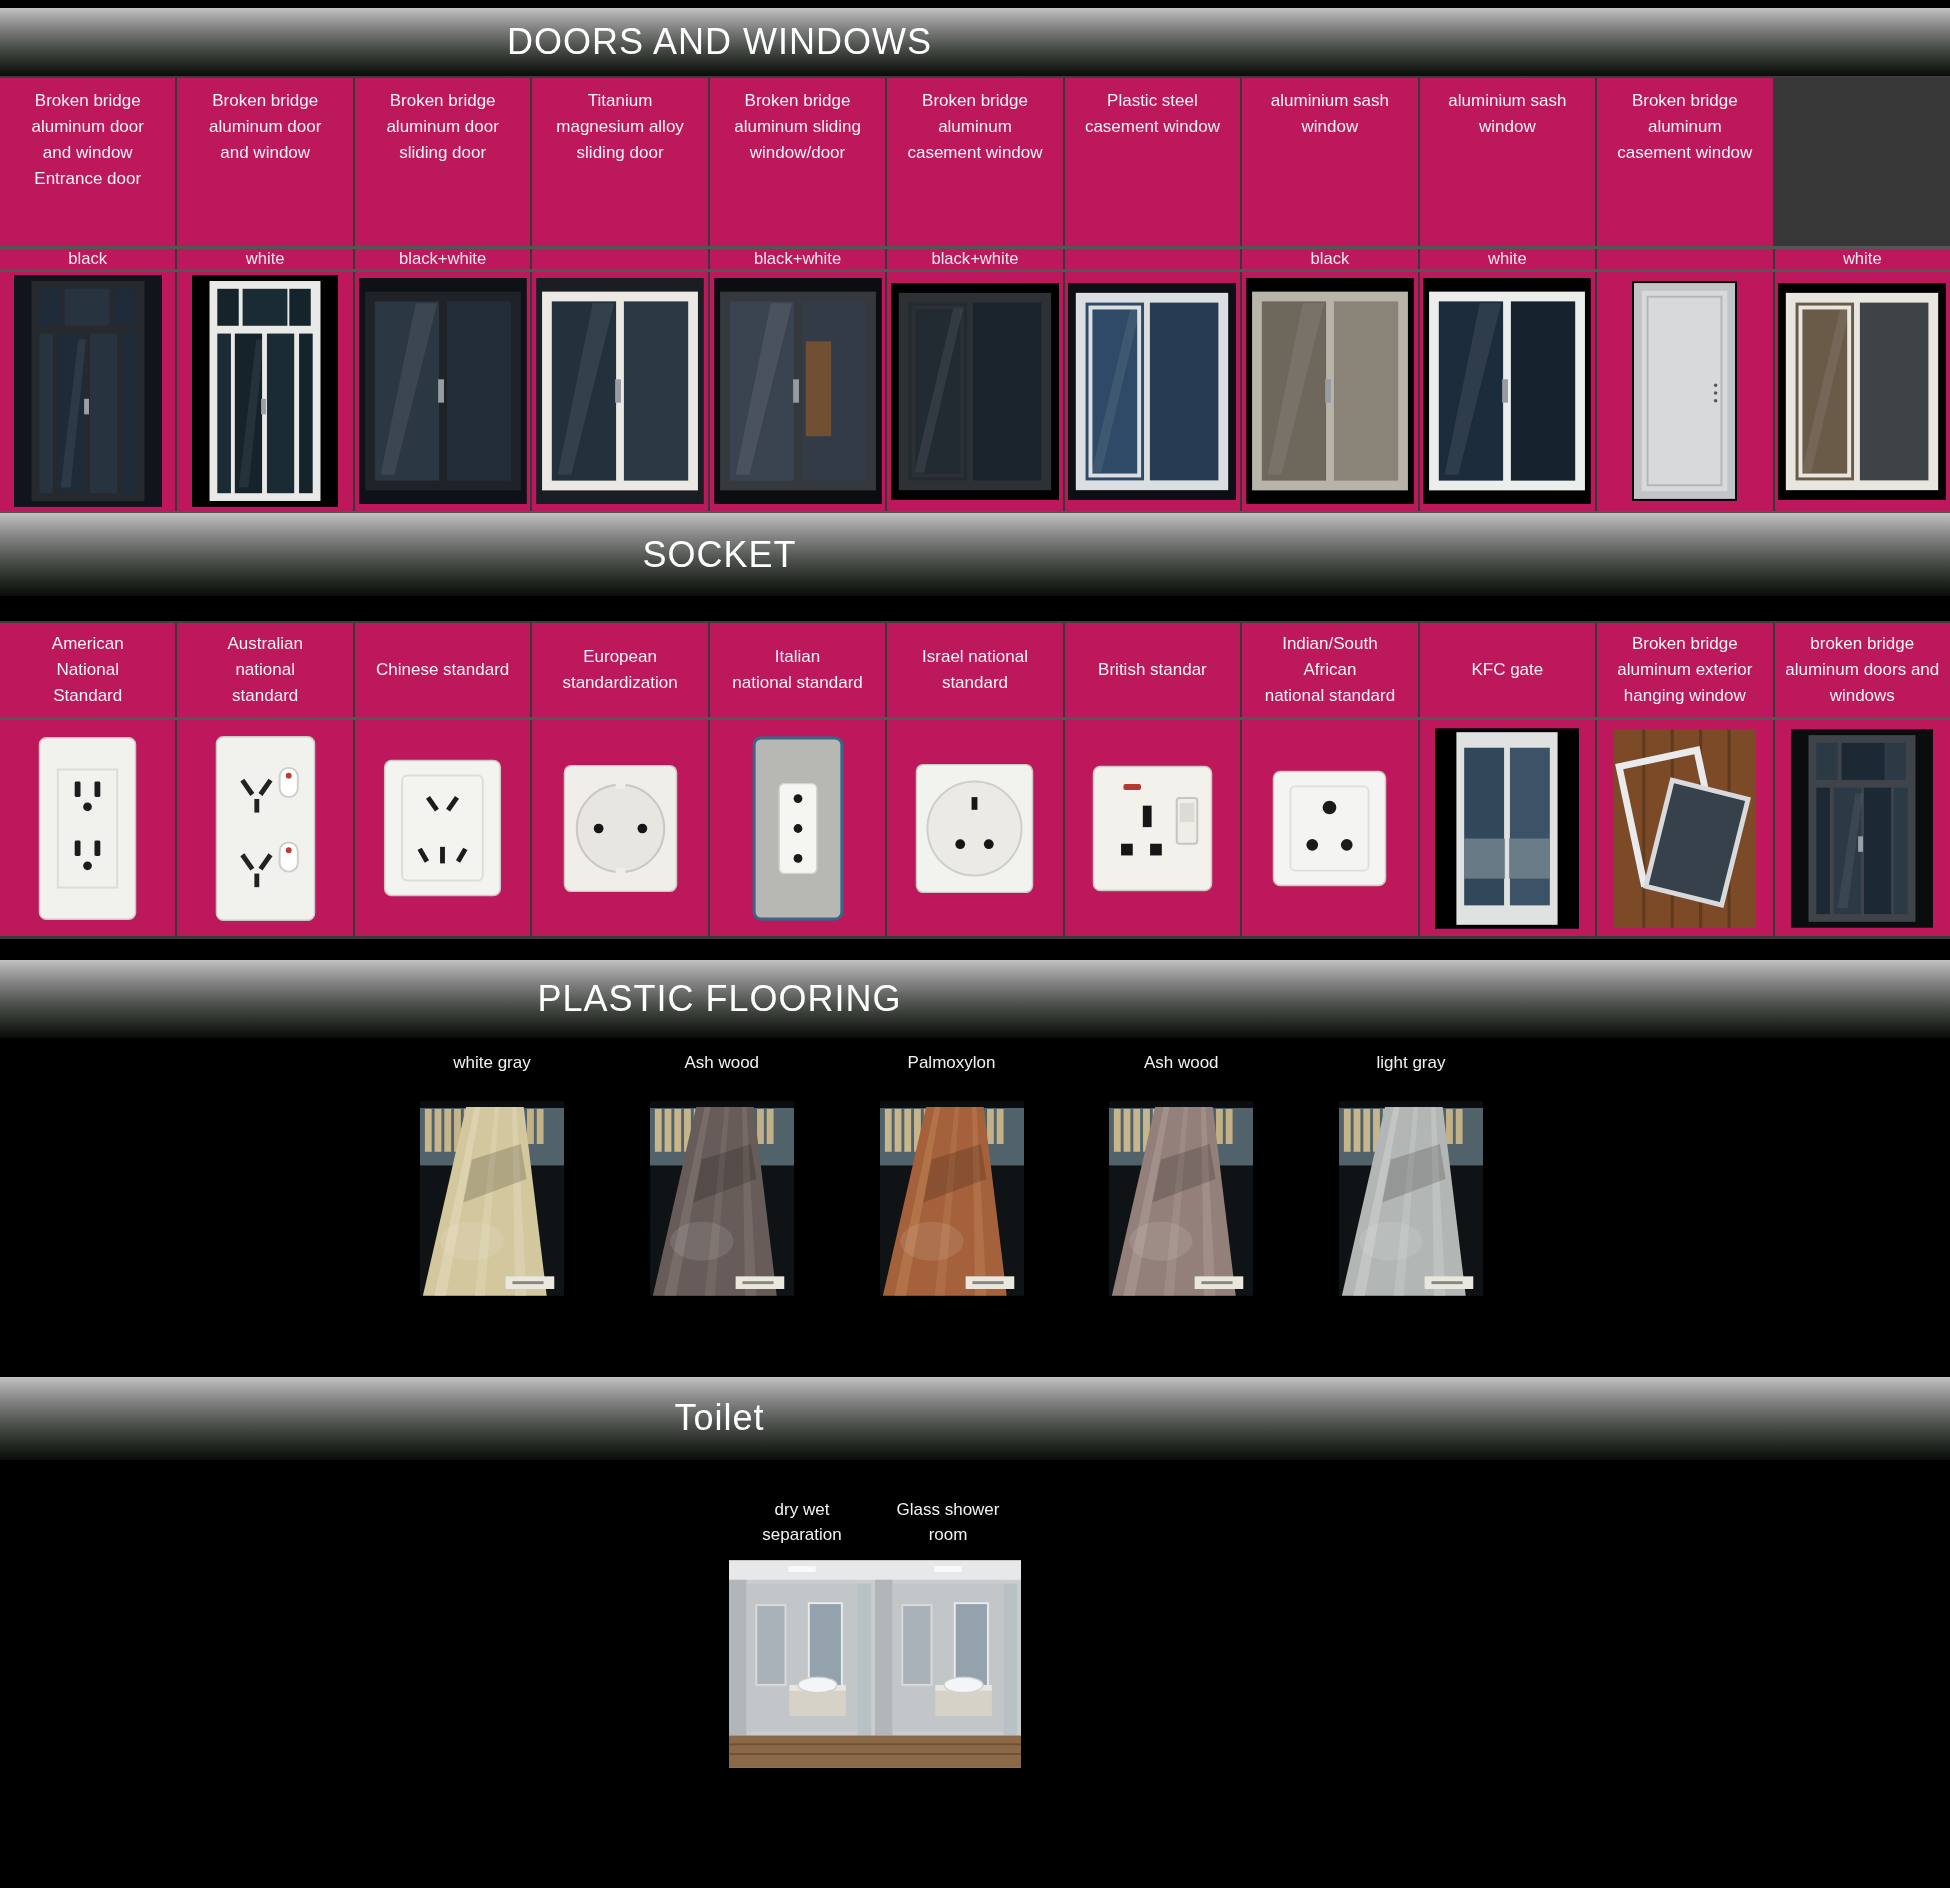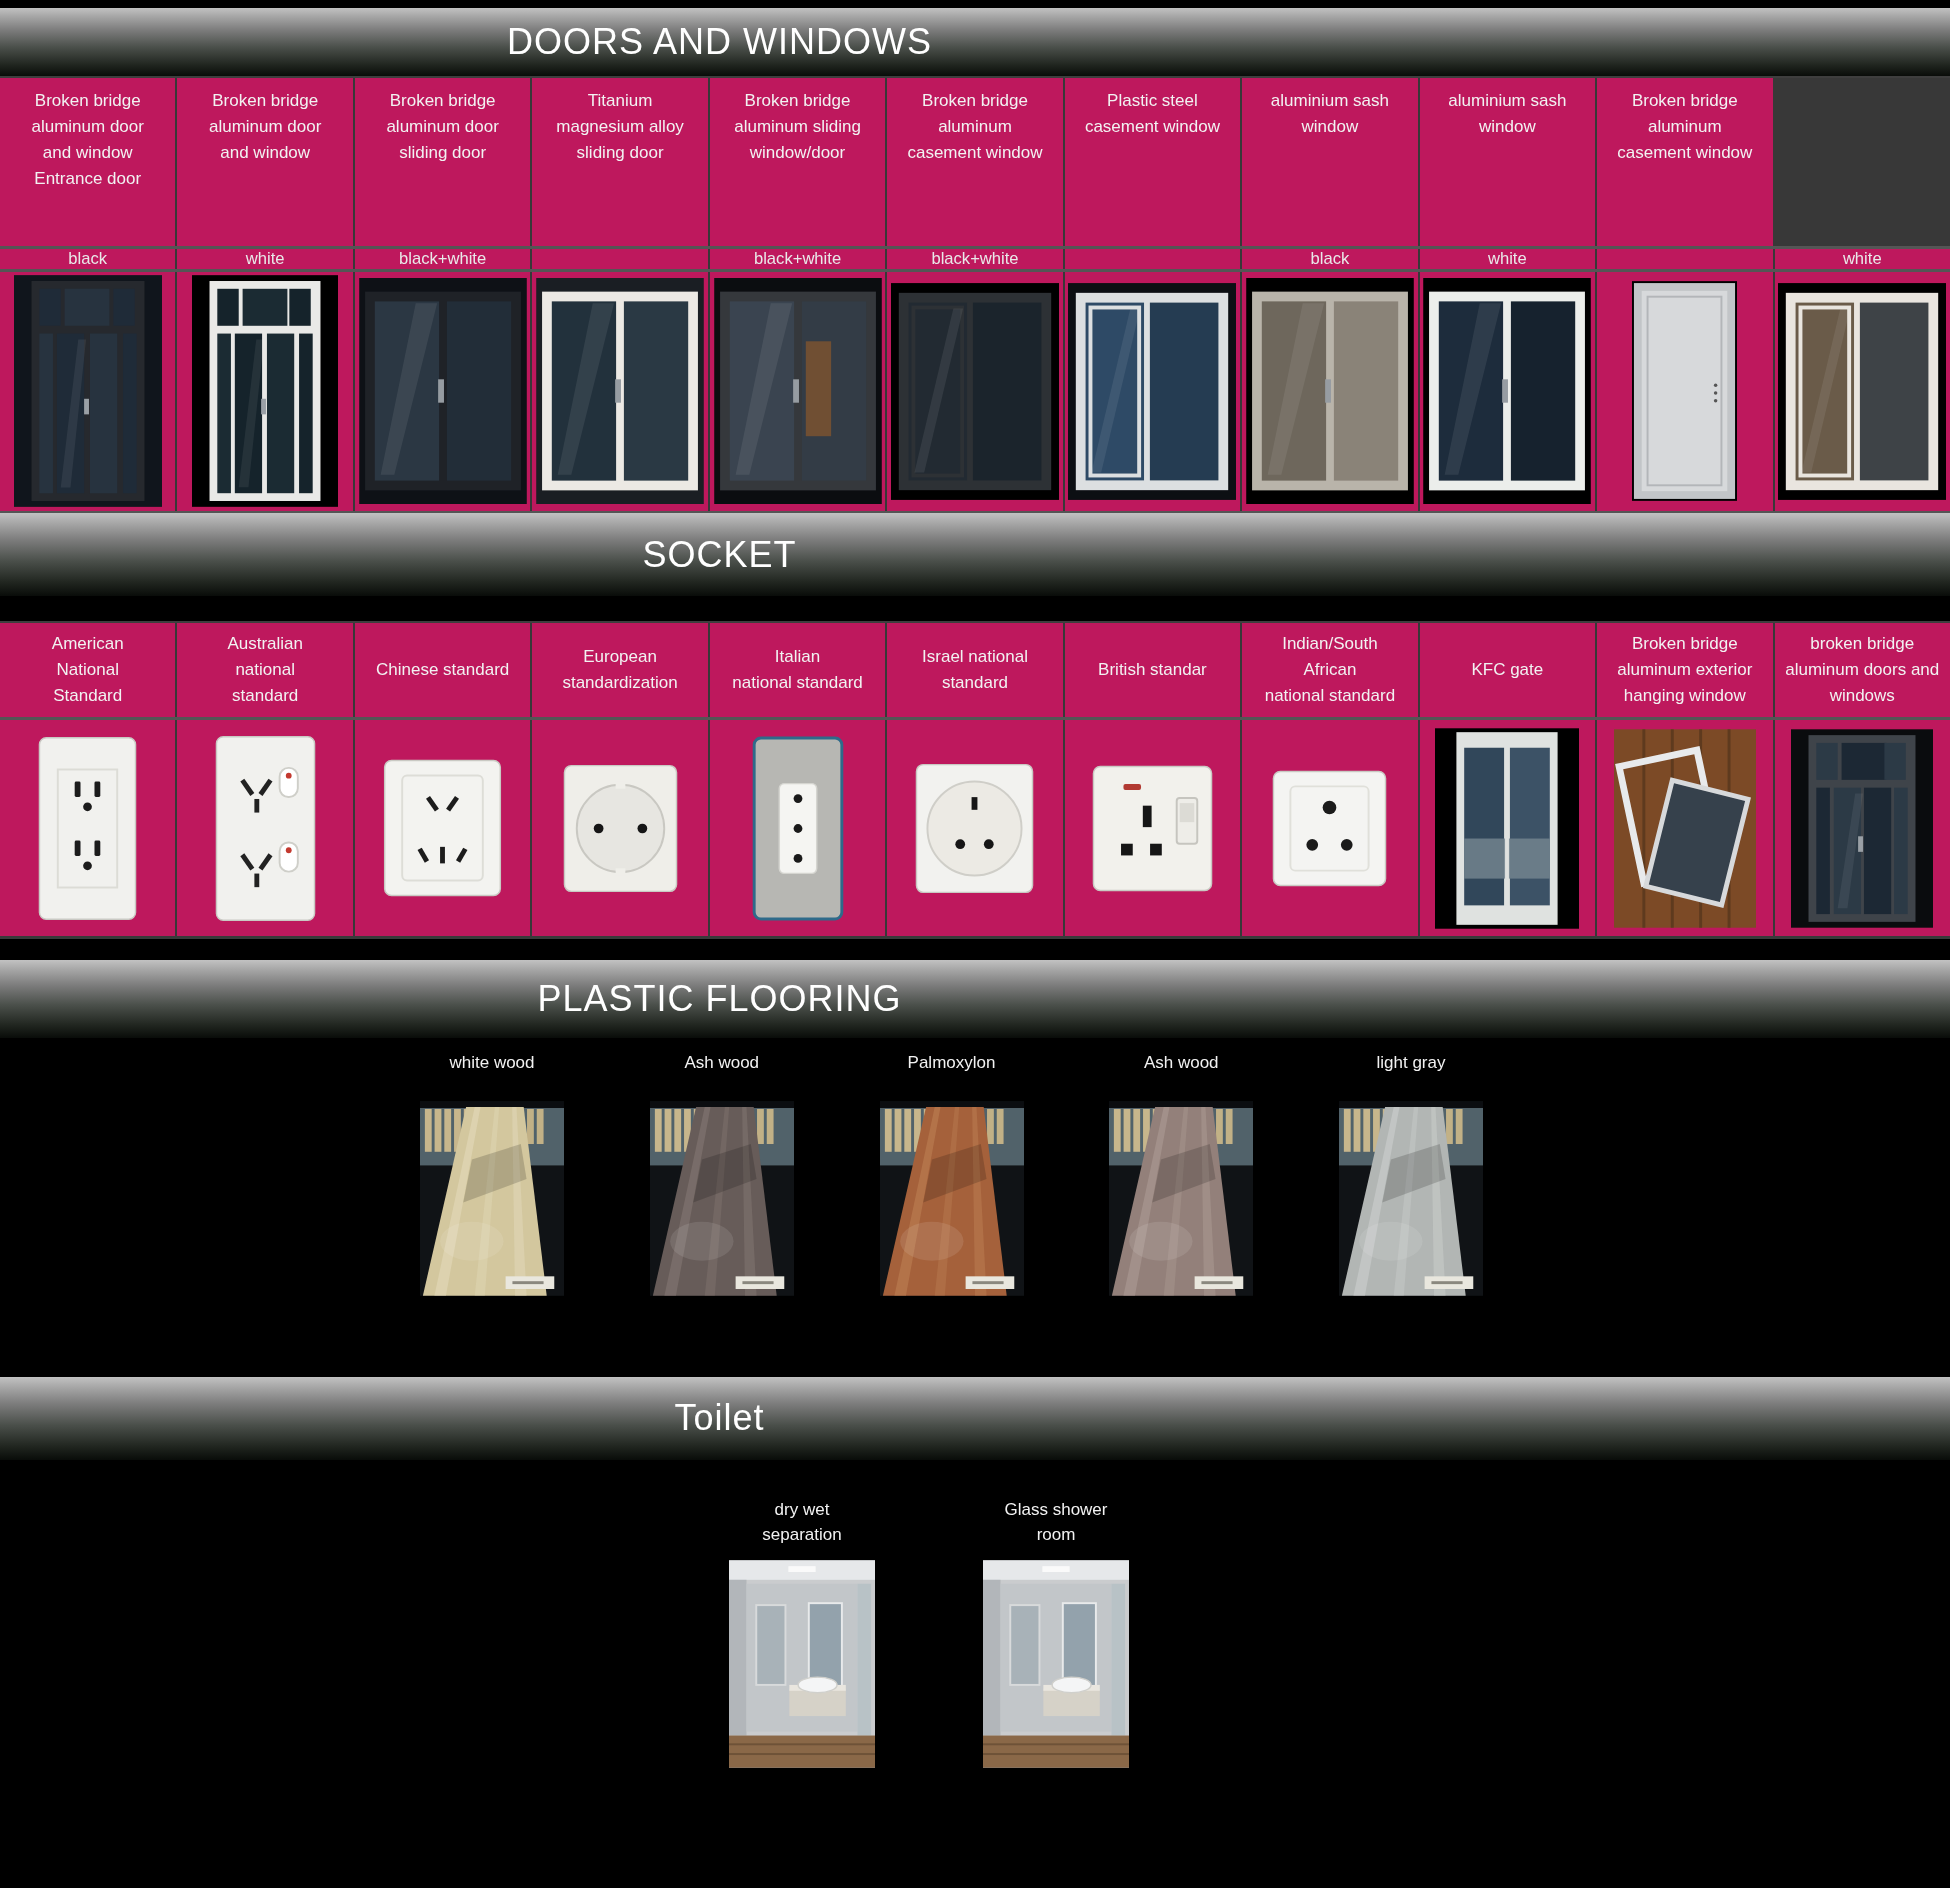--- a/index.html
+++ b/index.html
@@ -50,21 +50,21 @@
   .gap16{height:15.6px}.gap21{height:20.5px}.gap26{height:25px}
   .gap38{height:37px}.gap83{height:81px}
 
   
   .floor-row{margin-left:419px;width:1065px;display:flex;justify-content:space-between}
   .floor-item{width:146px;display:flex;flex-direction:column;align-items:center}
   .floor-label{height:29px;font-size:17px;color:#f2f2f2;text-align:center}
   .floor-item .pvis{margin-top:18.5px}
 
   
-  .toilet-row{margin-left:729px;width:400px;display:flex;justify-content:space-between}
+  .toilet-row{margin-left:729px;width:440px;display:flex;}
   .toilet-item{width:146px;display:flex;flex-direction:column;align-items:center;text-align:center}
   .toilet-label{height:51px;font-size:17px;line-height:25px;color:#f2f2f2}
   .toilet-item .pvis{margin-top:11.7px}
 
   .pvis{display:block}
   .pvis svg{display:block}
 </style>
 </head>
 <body>
 
@@ -594,21 +594,21 @@
 
 <header class="band b3">
   <div class="band-title">PLASTIC FLOORING</div>
 </header>
 
 <div class="gap16"></div>
 
 <div class="floor-row">
 
     <div class="floor-item">
-      <div class="floor-label">white wood</div>
+      <div class="floor-label">white gray</div>
       <div class="pvis" style="width: 144px; height: 195px;">
         <svg width="144" height="195" viewBox="0 0 148 200">
 <rect width="148" height="200" fill="#101316"></rect>
 <rect y="4" width="148" height="62" fill="#51626a"></rect>
 <rect width="148" height="7" fill="#0b0d10"></rect>
           <rect x="5" y="8" width="7" height="44" fill="#c7b68c"></rect>
           <rect x="15" y="8" width="7" height="44" fill="#c7b68c"></rect>
           <rect x="25" y="8" width="7" height="44" fill="#c7b68c"></rect>
           <rect x="35" y="8" width="7" height="44" fill="#c7b68c"></rect>
           <rect x="45" y="8" width="7" height="44" fill="#c7b68c"></rect>

